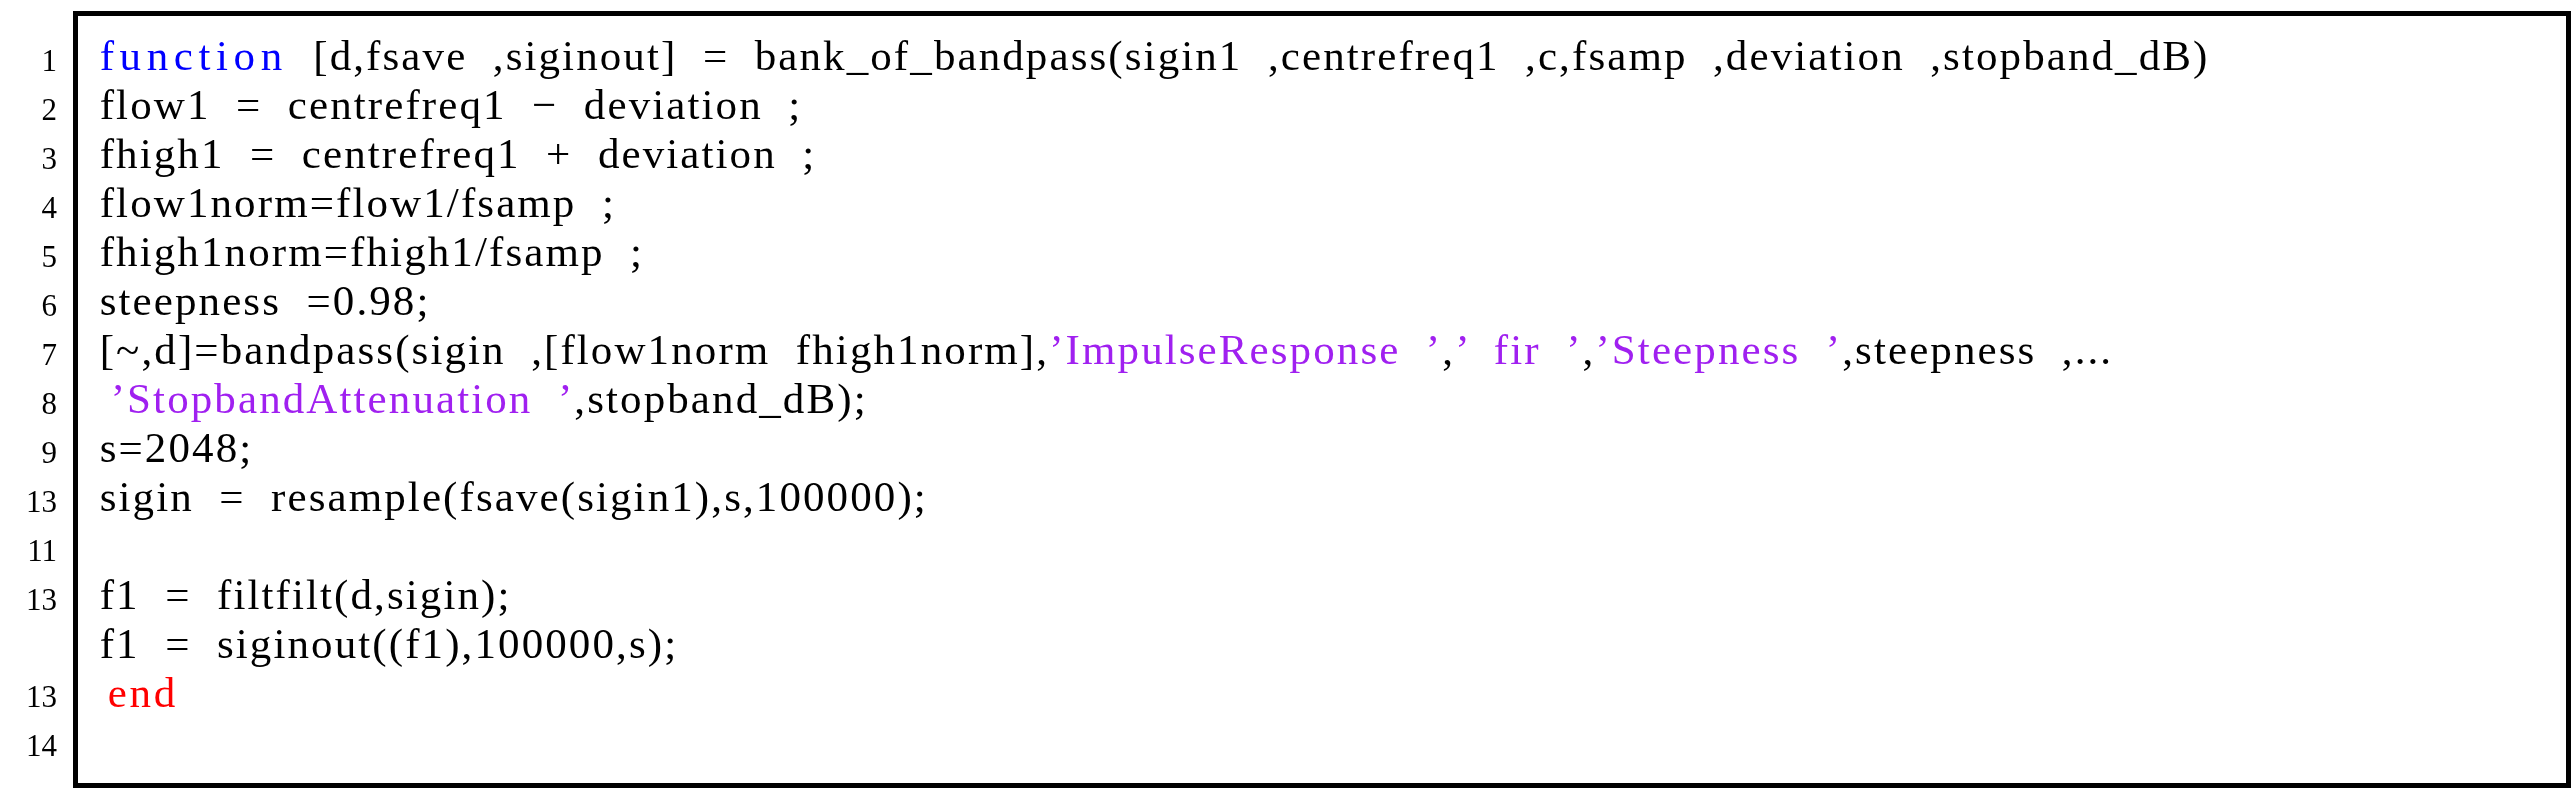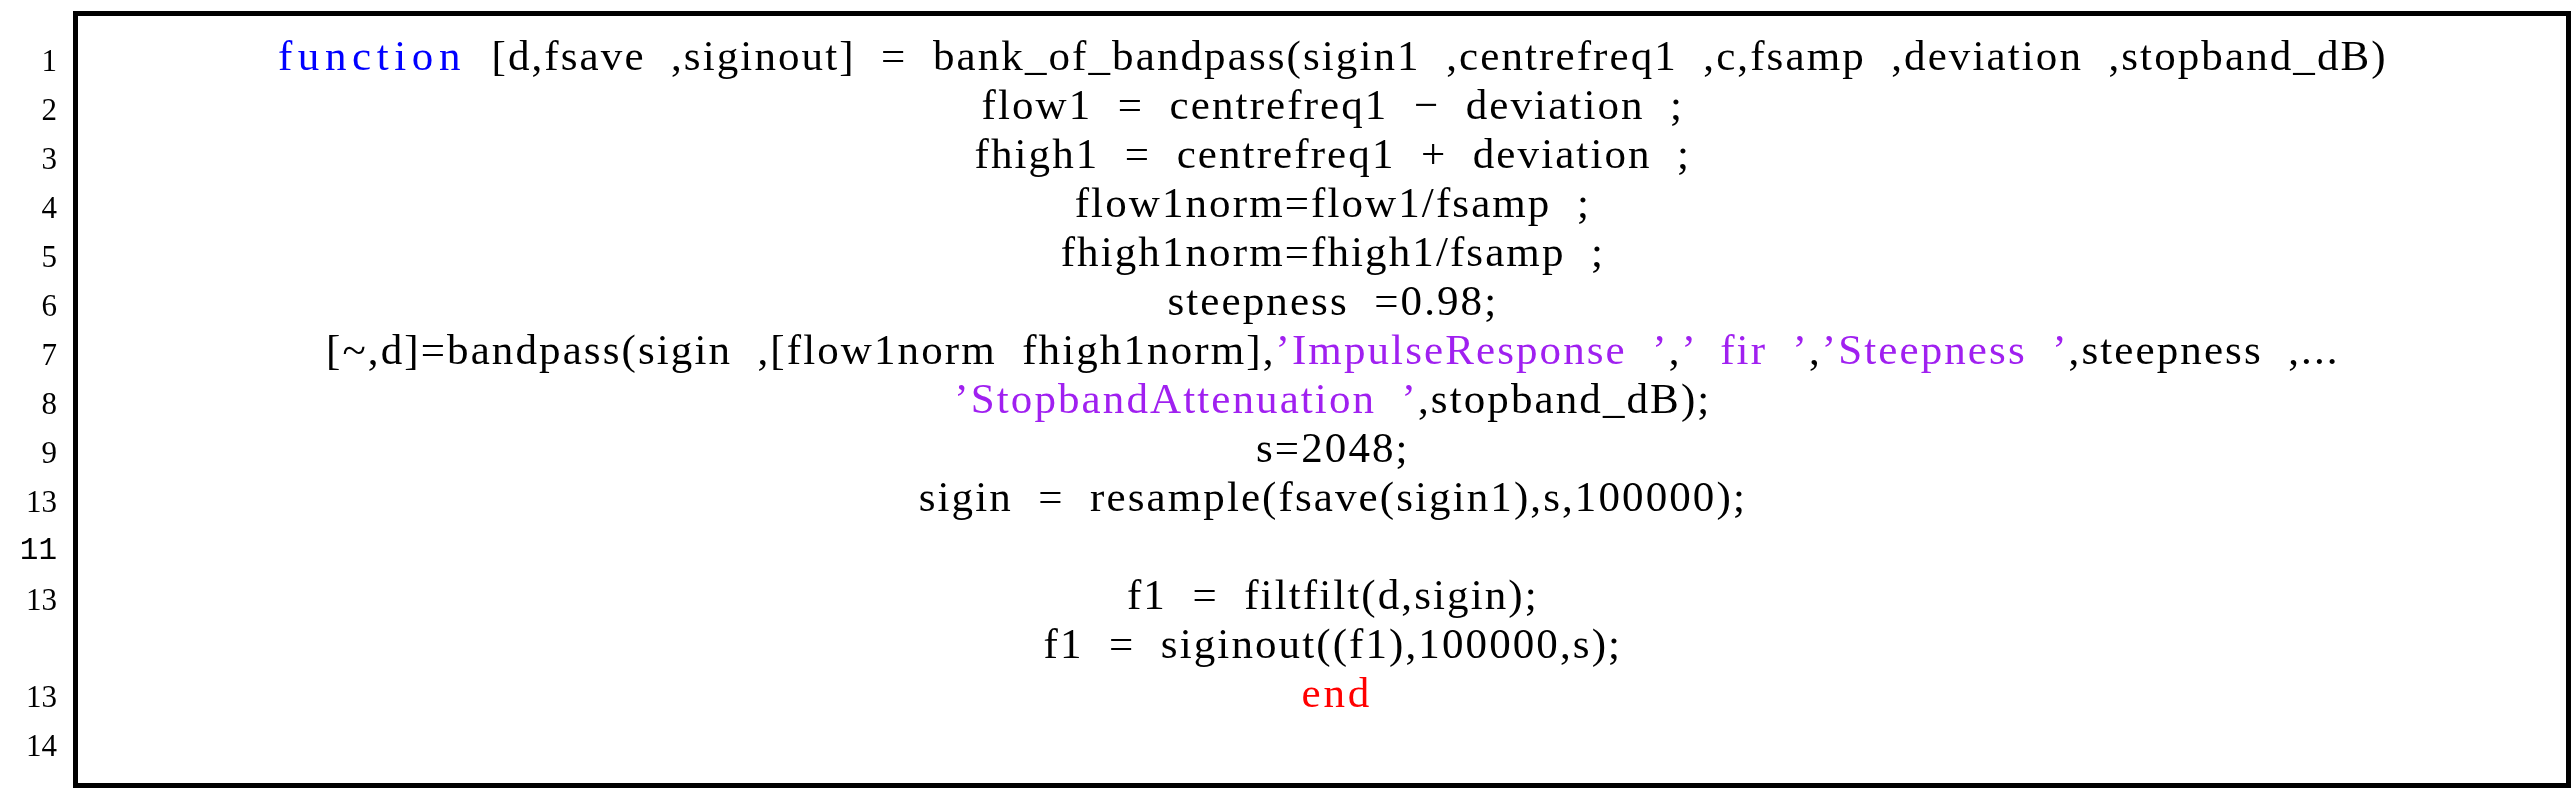--- a/index.html
+++ b/index.html
@@ -32,21 +32,20 @@
     top: 10.5px;
     width: 2498px;
     height: 777px;
     border: 5.6px solid #000000;
     box-sizing: border-box;
     background: #ffffff;
     overflow: hidden;
   }
   .code {
     padding: 15.4px 0 0 21.7px;
-    text-align: center;
   }
   .code-line {
     height: 49px;
     line-height: 49px;
     font-size: 43px;
     letter-spacing: 2.1px;
     word-spacing: 12.6px;
     white-space: pre;
     color: #000000;
   }
@@ -63,35 +62,35 @@
       <div class="gnum" style="color: rgb(0, 0, 0);">1</div>
       <div class="gnum" style="color: rgb(0, 0, 0);">2</div>
       <div class="gnum" style="color: rgb(0, 0, 0);">3</div>
       <div class="gnum" style="color: rgb(0, 0, 0);">4</div>
       <div class="gnum" style="color: rgb(0, 0, 0);">5</div>
       <div class="gnum" style="color: rgb(0, 0, 0);">6</div>
       <div class="gnum" style="color: rgb(0, 0, 0);">7</div>
       <div class="gnum" style="color: rgb(0, 0, 0);">8</div>
       <div class="gnum" style="color: rgb(0, 0, 0);">9</div>
       <div class="gnum" style="color: rgb(0, 0, 0);">13</div>
-      <div class="gnum" style="color: rgb(0, 0, 0); font-family: Liberation Mono, monospace;">11</div>
+      <div class="gnum" style="color: rgb(0, 0, 0);">11</div>
       <div class="gnum" style="color: rgb(0, 0, 0);">13</div>
       <div class="gnum" style="color: rgb(0, 0, 0); margin-top: 48px;">13</div>
       <div class="gnum" style="color: rgb(0, 0, 0);">14</div>
     </div>
   <div class="frame">
     <div class="code" id="code">
         <div class="code-line"><span class="seg seg-keyword" style="color: rgb(0, 0, 255);">function</span><span class="seg seg-plain" style="color: rgb(0, 0, 0);"> [d,fsave ,siginout] = bank_of_bandpass(sigin1 ,centrefreq1 ,c,fsamp ,deviation ,stopband_dB)</span></div>
         <div class="code-line"><span class="seg seg-plain" style="color: rgb(0, 0, 0);">flow1 = centrefreq1 − deviation ;</span></div>
         <div class="code-line"><span class="seg seg-plain" style="color: rgb(0, 0, 0);">fhigh1 = centrefreq1 + deviation ;</span></div>
         <div class="code-line"><span class="seg seg-plain" style="color: rgb(0, 0, 0);">flow1norm=flow1/fsamp ;</span></div>
         <div class="code-line"><span class="seg seg-plain" style="color: rgb(0, 0, 0);">fhigh1norm=fhigh1/fsamp ;</span></div>
         <div class="code-line"><span class="seg seg-plain" style="color: rgb(0, 0, 0);">steepness =0.98;</span></div>
         <div class="code-line"><span class="seg seg-plain" style="color: rgb(0, 0, 0);">[~,d]=bandpass(sigin ,[flow1norm fhigh1norm],</span><span class="seg seg-string" style="color: rgb(160, 32, 240);">’ImpulseResponse ’</span><span class="seg seg-plain" style="color: rgb(0, 0, 0);">,</span><span class="seg seg-string" style="color: rgb(160, 32, 240);">’ fir ’</span><span class="seg seg-plain" style="color: rgb(0, 0, 0);">,</span><span class="seg seg-string" style="color: rgb(160, 32, 240);">’Steepness ’</span><span class="seg seg-plain" style="color: rgb(0, 0, 0);">,steepness ,...</span></div>
-        <div class="code-line"><span class="seg seg-string" style="color: rgb(160, 32, 240);">’StopbandAttenuation ’</span><span class="seg seg-plain" style="color: rgb(0, 0, 0);">,stopband_dB);</span></div>
+        <div class="code-line"><span class="seg seg-string" style="color: rgb(160, 32, 240); margin-left: 11px;">’StopbandAttenuation ’</span><span class="seg seg-plain" style="color: rgb(0, 0, 0);">,stopband_dB);</span></div>
         <div class="code-line"><span class="seg seg-plain" style="color: rgb(0, 0, 0);">s=2048;</span></div>
         <div class="code-line"><span class="seg seg-plain" style="color: rgb(0, 0, 0);">sigin = resample(fsave(sigin1),s,100000);</span></div>
         <div class="code-line"></div>
         <div class="code-line"><span class="seg seg-plain" style="color: rgb(0, 0, 0);">f1 = filtfilt(d,sigin);</span></div>
         <div class="code-line"><span class="seg seg-plain" style="color: rgb(0, 0, 0);">f1 = siginout((f1),100000,s);</span></div>
         <div class="code-line"><span class="seg seg-endkw" style="color: rgb(255, 0, 0);">end</span></div>
       </div>
   </div>
 </div>
 

